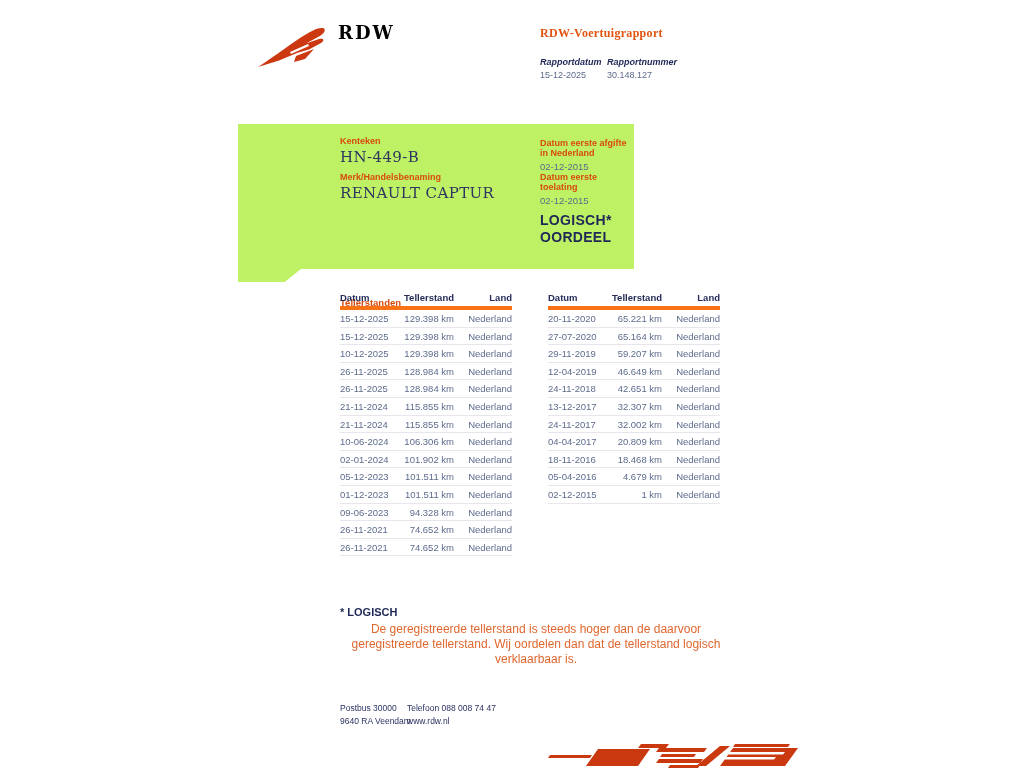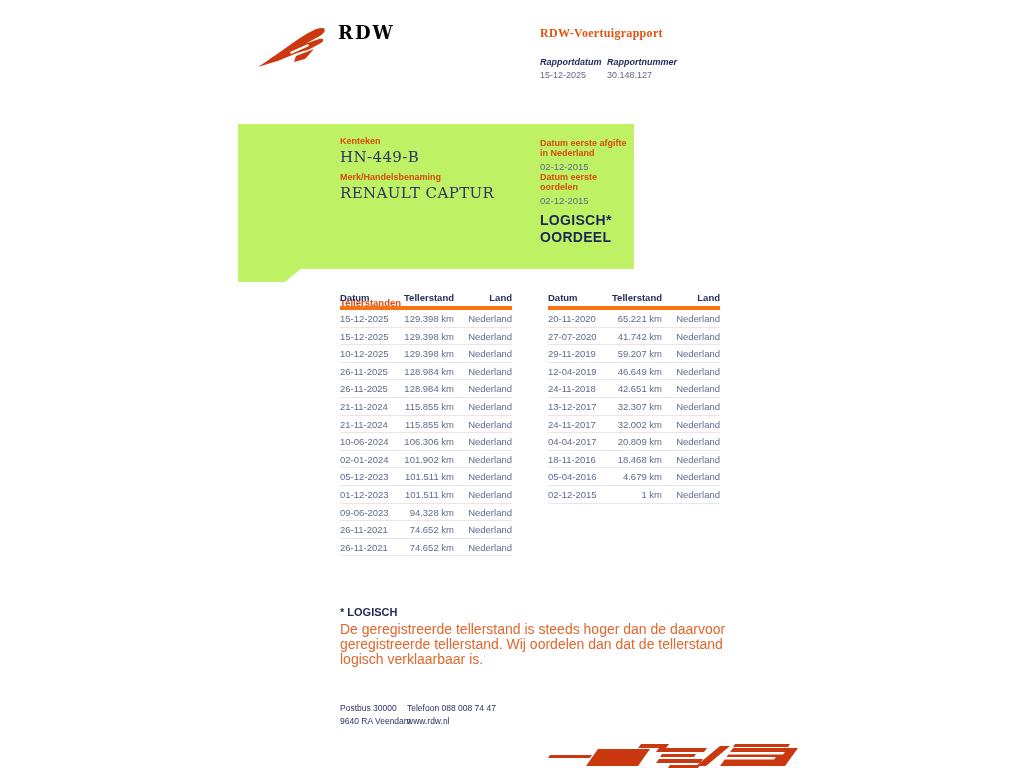--- a/index.html
+++ b/index.html
@@ -45,21 +45,21 @@
   table.km{border-collapse:collapse;table-layout:fixed;width:172px;font-size:9.5px;}
   table.km th{color:#252c5a;font-weight:bold;text-align:left;padding:2px 0 3px 0;
     border-bottom:4px solid #f97316;}
   table.km td{color:#5d6b8c;padding:3px 0 2.6px 0;border-bottom:1px solid #e7e7eb;}
   table.km th.c1{width:62px;} table.km th.c2{width:52px;} table.km th.c3{width:58px;}
   table.km th.c2,table.km td:nth-child(2){text-align:right;}
   table.km th.c3,table.km td:nth-child(3){text-align:right;}
 
   
   .footnote-title{font-size:11px;font-weight:bold;color:#1f2756;}
-  .footnote-text{font-size:14px;color:#e0672e;line-height:15px;width:392px;}
+  .footnote-text{font-size:12px;color:#e0672e;line-height:15px;width:392px;text-align:center;}
 
   
   .footer-text{font-size:8.5px;color:#2a3263;line-height:13px;}
   .footer-right{text-align:right;}
 </style>
 </head>
 <body>
 
 <div id="page">
 
@@ -96,21 +96,21 @@
       <div class="field-value-serif">RENAULT CAPTUR</div>
     </div>
 
 
     <div class="abs" style="left:302px;top:14px;">
       <div class="field-label">Datum eerste afgifte in Nederland</div>
       <div class="field-value-sans">02-12-2015</div>
     </div>
 
     <div class="abs" style="left:302px;top:48px;">
-      <div class="field-label">Datum eerste oordelen</div>
+      <div class="field-label">Datum eerste toelating</div>
       <div class="field-value-sans">02-12-2015</div>
     </div>
 
     <div class="abs verdict" style="left:302px;top:88px;">
       <div>LOGISCH*</div>
       <div>OORDEEL</div>
     </div>
 
     <div class="abs nap" style="left:409px;top:86px;">
       <div class="bar"></div>
@@ -214,21 +214,21 @@
       </tr>
     </thead>
     <tbody>
         <tr>
           <td>20-11-2020</td>
           <td>65.221 km</td>
           <td>Nederland</td>
         </tr>
         <tr>
           <td>27-07-2020</td>
-          <td>41.742 km</td>
+          <td>65.164 km</td>
           <td>Nederland</td>
         </tr>
         <tr>
           <td>29-11-2019</td>
           <td>59.207 km</td>
           <td>Nederland</td>
         </tr>
         <tr>
           <td>12-04-2019</td>
           <td>46.649 km</td>

